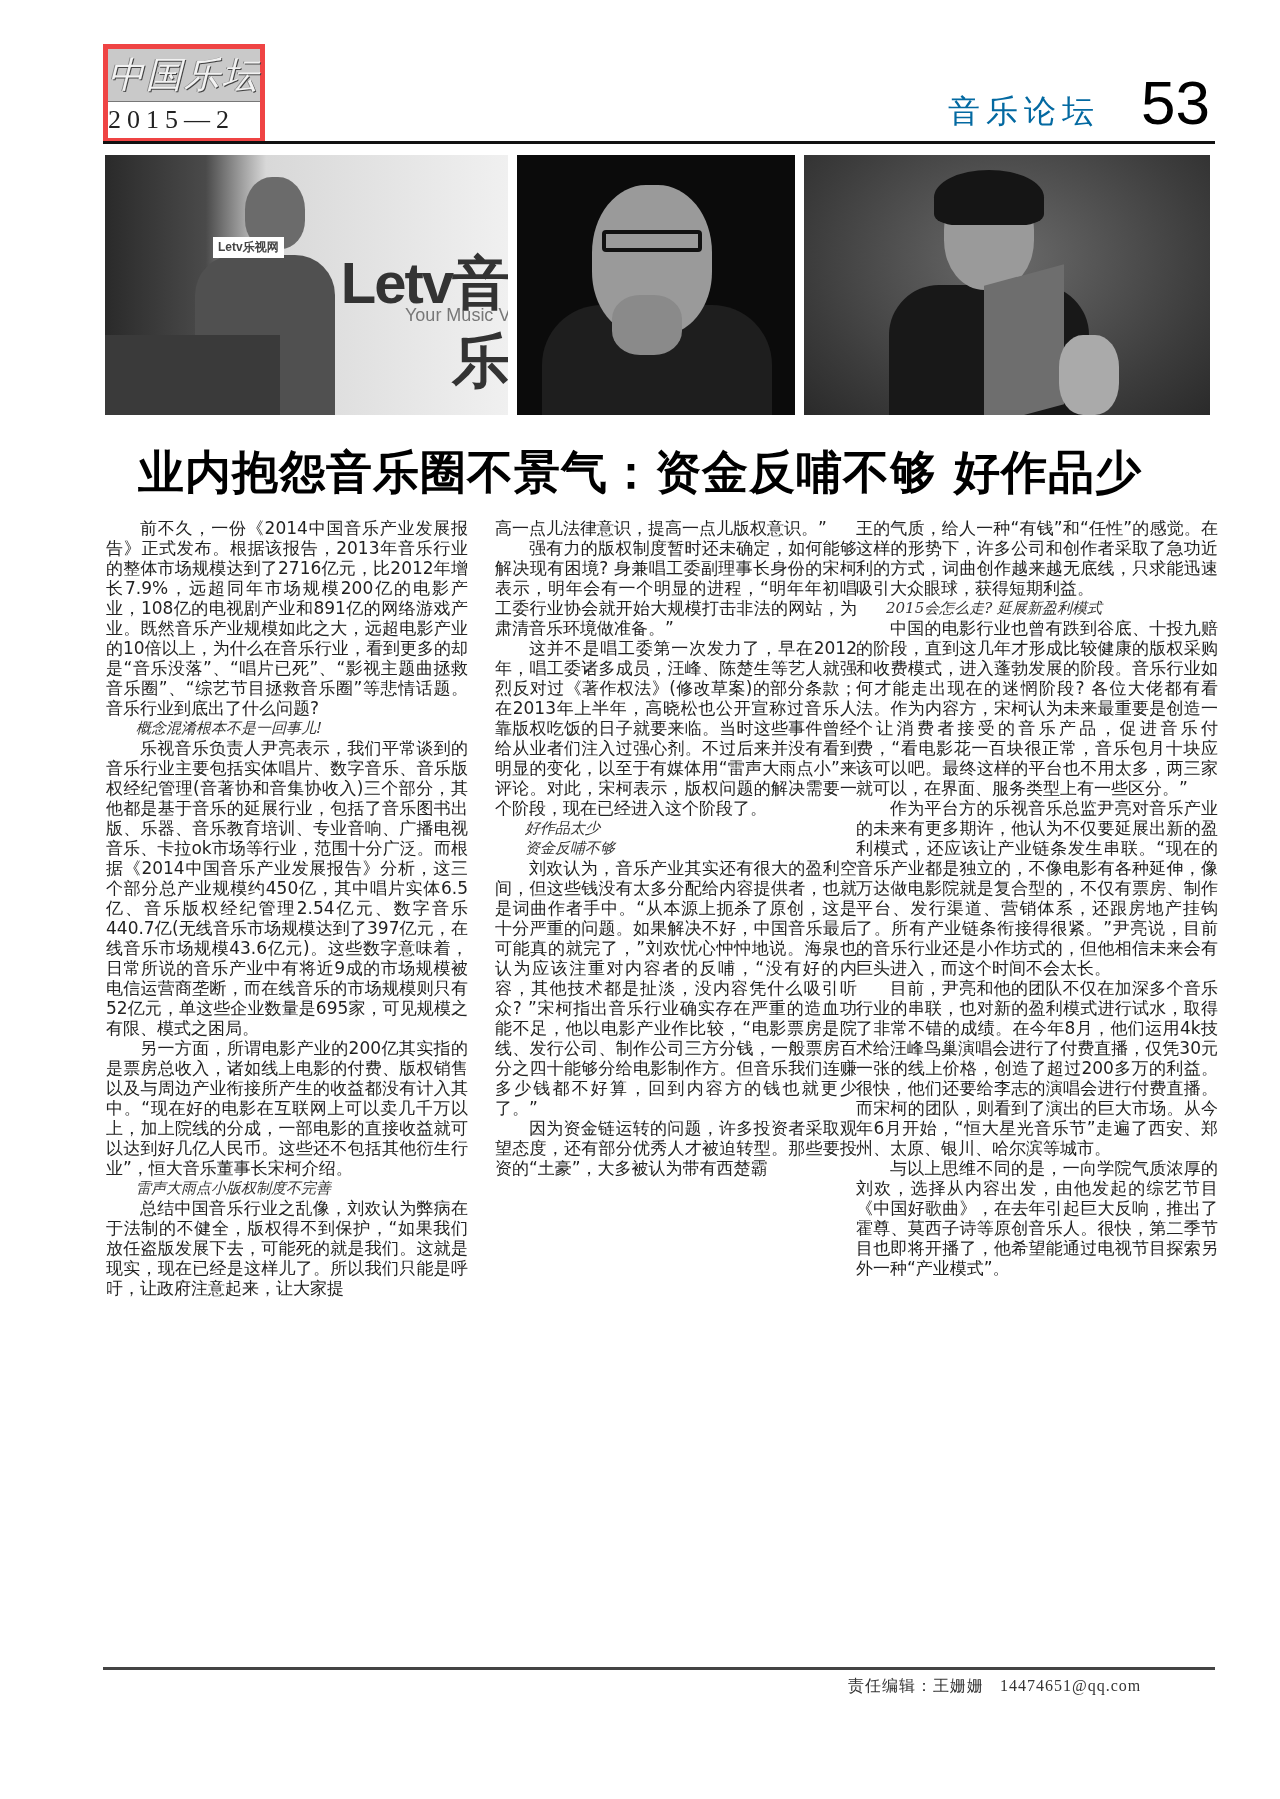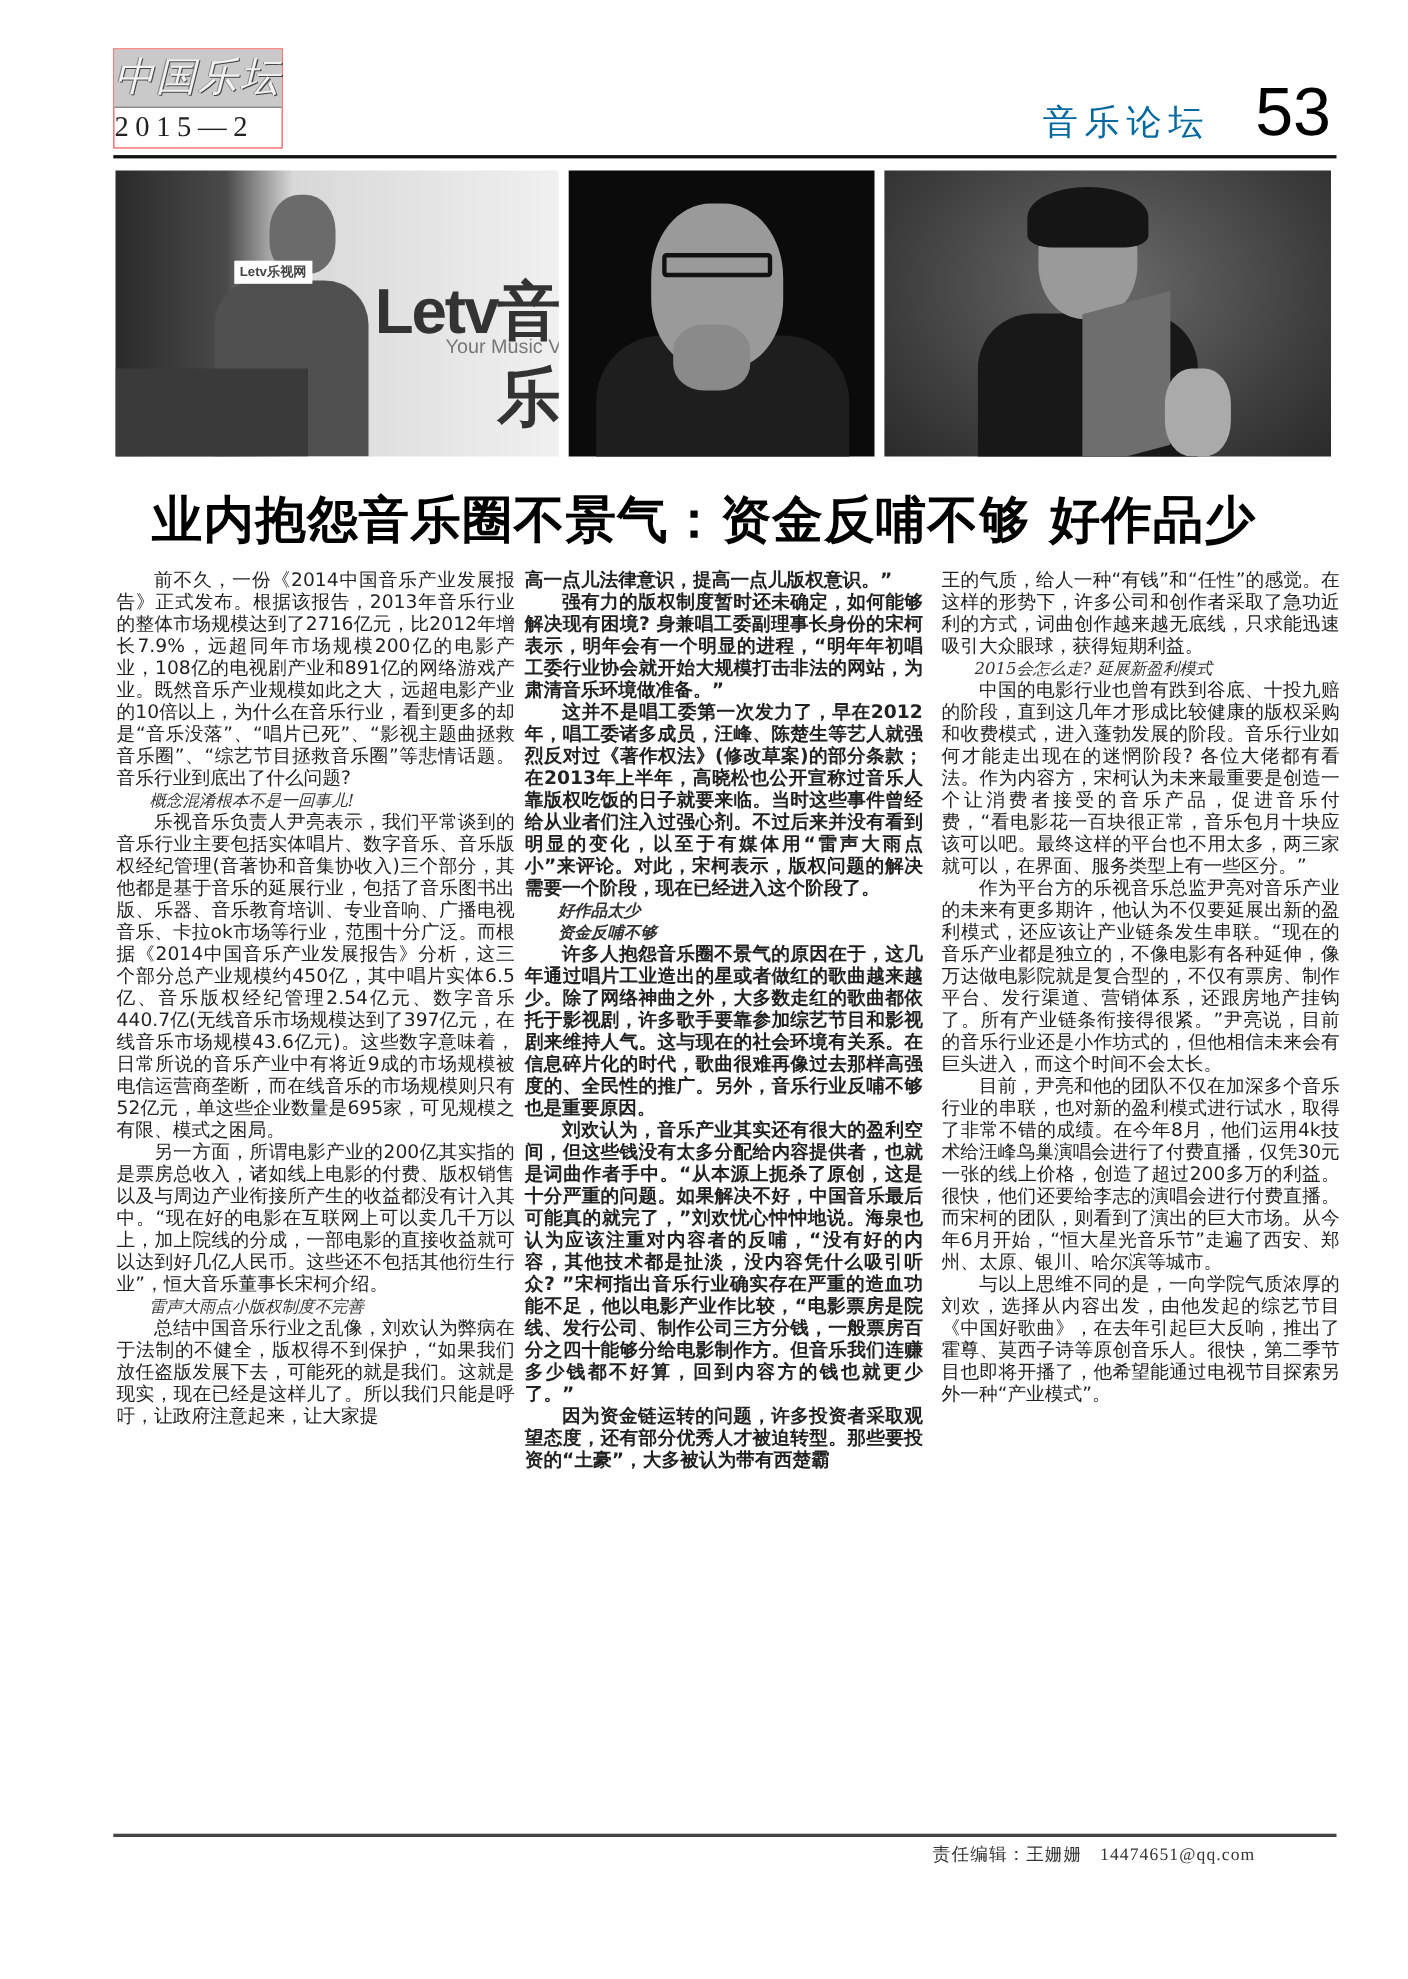--- a/index.html
+++ b/index.html
@@ -1,20 +1,20 @@
 <!DOCTYPE html>
 <html><head>
 <meta charset="utf-8">
 <style>
   html, body { margin: 0; padding: 0; background: #ffffff; }
   body { width: 1280px; height: 1799px; position: relative; overflow: hidden;
          font-family: "DejaVu Sans", "Liberation Sans", sans-serif; color: #1a1a1a; }
 
   
-  .masthead { position: absolute; left: 103px; top: 44px; width: 152px; border: 1px solid #ef4444; }
+  .masthead { position: absolute; left: 103px; top: 44px; width: 152px; border: 5px solid #ef4444; }
   .masthead .logo { height: 52px; background: #c9c9c9; border-bottom: 1px solid #777;
         font-family: "DejaVu Serif", serif; font-style: italic; font-size: 36px; letter-spacing: 2px;
         color: #f2f2f2; text-shadow: 1px 1px 0 #444, -1px 0 0 #888; line-height: 52px; text-align: center; }
   .masthead .issue { height: 36px; font-family: "Liberation Serif", serif; font-size: 26px; letter-spacing: 6px;
         line-height: 36px; text-align: left; color: #222; }
   .section-label { position: absolute; right: 180px; top: 90px; font-size: 32px; letter-spacing: 6px;
         color: #0369a1; font-family: "DejaVu Serif", serif; }
   .page-number { position: absolute; right: 70px; top: 72px; font-size: 62px; font-family: "Liberation Sans", sans-serif;
         color: #000; line-height: 1; }
   .rule-top { position: absolute; left: 103px; top: 141px; width: 1112px; height: 3px; background: #111; }
@@ -44,21 +44,21 @@
   .p3-flag { left: 180px; top: 120px; width: 80px; height: 140px; background: #6e6e6e; transform: skewY(-15deg); }
   .p3-flowers { left: 255px; top: 180px; width: 60px; height: 80px; border-radius: 40%; background: #aaaaaa; }
 
   
   .headline { position: absolute; left: 0; width: 1280px; top: 442px; text-align: center;
         font-family: "DejaVu Serif", serif; font-weight: bold; font-size: 46px; letter-spacing: 1px; color: #000; }
 
   
   .col { position: absolute; top: 518px; width: 362px; font-size: 17px; line-height: 20px; text-align: justify; color: #222; }
   .col-1 { left: 106px; }
-  .col-2 { left: 477px; font-weight: bold; }
+  .col-2 { left: 495px; }
   .col-3 { left: 856px; }
   .col p { margin: 0; text-indent: 2em; }
   .col p.cont { text-indent: 0; }
   .col .subhead { margin: 0; text-indent: 2em; font-family: "DejaVu Serif", serif; font-style: italic; font-size: 15px; color: #333; }
 
   .rule-bottom { position: absolute; left: 103px; top: 1667px; width: 1112px; height: 3px; background: #444; }
   .footer { position: absolute; left: 848px; top: 1676px; font-family: "Liberation Serif", serif; font-size: 16px; color: #333; letter-spacing: 1px; }
   .footer .sep { display: inline-block; width: 16px; }
 </style>
 </head>
@@ -103,21 +103,20 @@
     <p class="">另一方面，所谓电影产业的200亿其实指的是票房总收入，诸如线上电影的付费、版权销售以及与周边产业衔接所产生的收益都没有计入其中。“现在好的电影在互联网上可以卖几千万以上，加上院线的分成，一部电影的直接收益就可以达到好几亿人民币。这些还不包括其他衍生行业”，恒大音乐董事长宋柯介绍。</p>
     <p class="subhead">雷声大雨点小版权制度不完善</p>
     <p class="">总结中国音乐行业之乱像，刘欢认为弊病在于法制的不健全，版权得不到保护，“如果我们放任盗版发展下去，可能死的就是我们。这就是现实，现在已经是这样儿了。所以我们只能是呼吁，让政府注意起来，让大家提</p>
   </div>
 <div class="col col-2">
     <p class="cont">高一点儿法律意识，提高一点儿版权意识。”</p>
     <p class="">强有力的版权制度暂时还未确定，如何能够解决现有困境? 身兼唱工委副理事长身份的宋柯表示，明年会有一个明显的进程，“明年年初唱工委行业协会就开始大规模打击非法的网站，为肃清音乐环境做准备。”</p>
     <p class="">这并不是唱工委第一次发力了，早在2012年，唱工委诸多成员，汪峰、陈楚生等艺人就强烈反对过《著作权法》(修改草案)的部分条款；在2013年上半年，高晓松也公开宣称过音乐人靠版权吃饭的日子就要来临。当时这些事件曾经给从业者们注入过强心剂。不过后来并没有看到明显的变化，以至于有媒体用“雷声大雨点小”来评论。对此，宋柯表示，版权问题的解决需要一个阶段，现在已经进入这个阶段了。</p>
     <p class="subhead">好作品太少</p>
     <p class="subhead">资金反哺不够</p>
-    <p class="">许多人抱怨音乐圈不景气的原因在于，这几年通过唱片工业造出的星或者做红的歌曲越来越少。除了网络神曲之外，大多数走红的歌曲都依托于影视剧，许多歌手要靠参加综艺节目和影视剧来维持人气。这与现在的社会环境有关系。在信息碎片化的时代，歌曲很难再像过去那样高强度的、全民性的推广。另外，音乐行业反哺不够也是重要原因。</p>
     <p class="">刘欢认为，音乐产业其实还有很大的盈利空间，但这些钱没有太多分配给内容提供者，也就是词曲作者手中。“从本源上扼杀了原创，这是十分严重的问题。如果解决不好，中国音乐最后可能真的就完了，”刘欢忧心忡忡地说。海泉也认为应该注重对内容者的反哺，“没有好的内容，其他技术都是扯淡，没内容凭什么吸引听众? ”宋柯指出音乐行业确实存在严重的造血功能不足，他以电影产业作比较，“电影票房是院线、发行公司、制作公司三方分钱，一般票房百分之四十能够分给电影制作方。但音乐我们连赚多少钱都不好算，回到内容方的钱也就更少了。”</p>
     <p class="">因为资金链运转的问题，许多投资者采取观望态度，还有部分优秀人才被迫转型。那些要投资的“土豪”，大多被认为带有西楚霸</p>
   </div>
 <div class="col col-3">
     <p class="cont">王的气质，给人一种“有钱”和“任性”的感觉。在这样的形势下，许多公司和创作者采取了急功近利的方式，词曲创作越来越无底线，只求能迅速吸引大众眼球，获得短期利益。</p>
     <p class="subhead">2015会怎么走? 延展新盈利模式</p>
     <p class="">中国的电影行业也曾有跌到谷底、十投九赔的阶段，直到这几年才形成比较健康的版权采购和收费模式，进入蓬勃发展的阶段。音乐行业如何才能走出现在的迷惘阶段? 各位大佬都有看法。作为内容方，宋柯认为未来最重要是创造一个让消费者接受的音乐产品，促进音乐付费，“看电影花一百块很正常，音乐包月十块应该可以吧。最终这样的平台也不用太多，两三家就可以，在界面、服务类型上有一些区分。”</p>
     <p class="">作为平台方的乐视音乐总监尹亮对音乐产业的未来有更多期许，他认为不仅要延展出新的盈利模式，还应该让产业链条发生串联。“现在的音乐产业都是独立的，不像电影有各种延伸，像万达做电影院就是复合型的，不仅有票房、制作平台、发行渠道、营销体系，还跟房地产挂钩了。所有产业链条衔接得很紧。”尹亮说，目前的音乐行业还是小作坊式的，但他相信未来会有巨头进入，而这个时间不会太长。</p>
     <p class="">目前，尹亮和他的团队不仅在加深多个音乐行业的串联，也对新的盈利模式进行试水，取得了非常不错的成绩。在今年8月，他们运用4k技术给汪峰鸟巢演唱会进行了付费直播，仅凭30元一张的线上价格，创造了超过200多万的利益。很快，他们还要给李志的演唱会进行付费直播。而宋柯的团队，则看到了演出的巨大市场。从今年6月开始，“恒大星光音乐节”走遍了西安、郑州、太原、银川、哈尔滨等城市。</p>
     <p class="">与以上思维不同的是，一向学院气质浓厚的刘欢，选择从内容出发，由他发起的综艺节目《中国好歌曲》，在去年引起巨大反响，推出了霍尊、莫西子诗等原创音乐人。很快，第二季节目也即将开播了，他希望能通过电视节目探索另外一种“产业模式”。</p>

